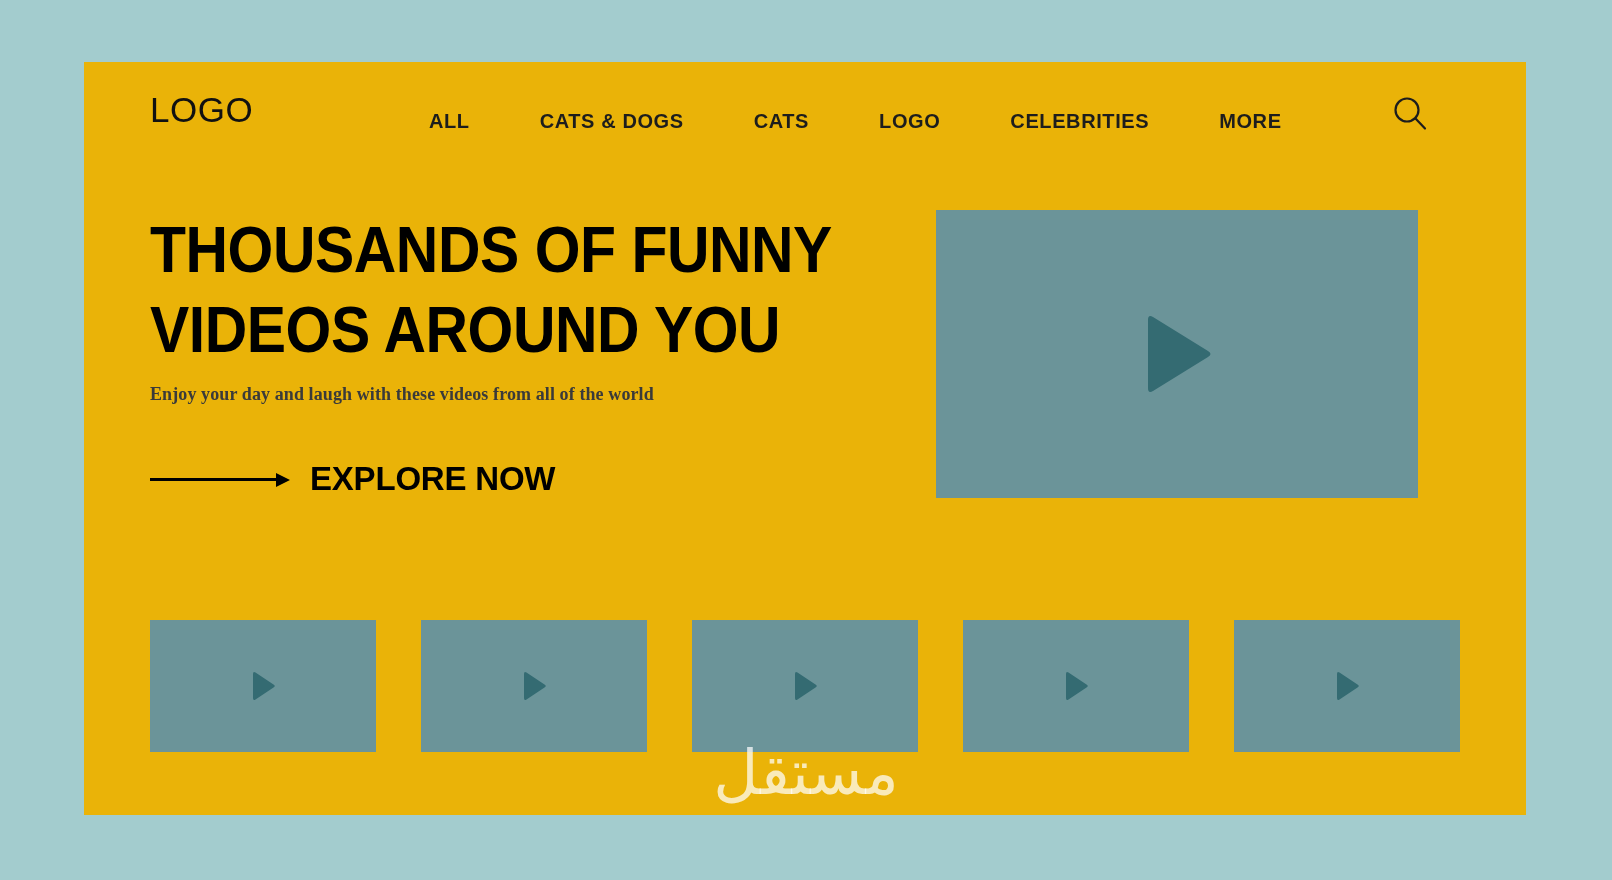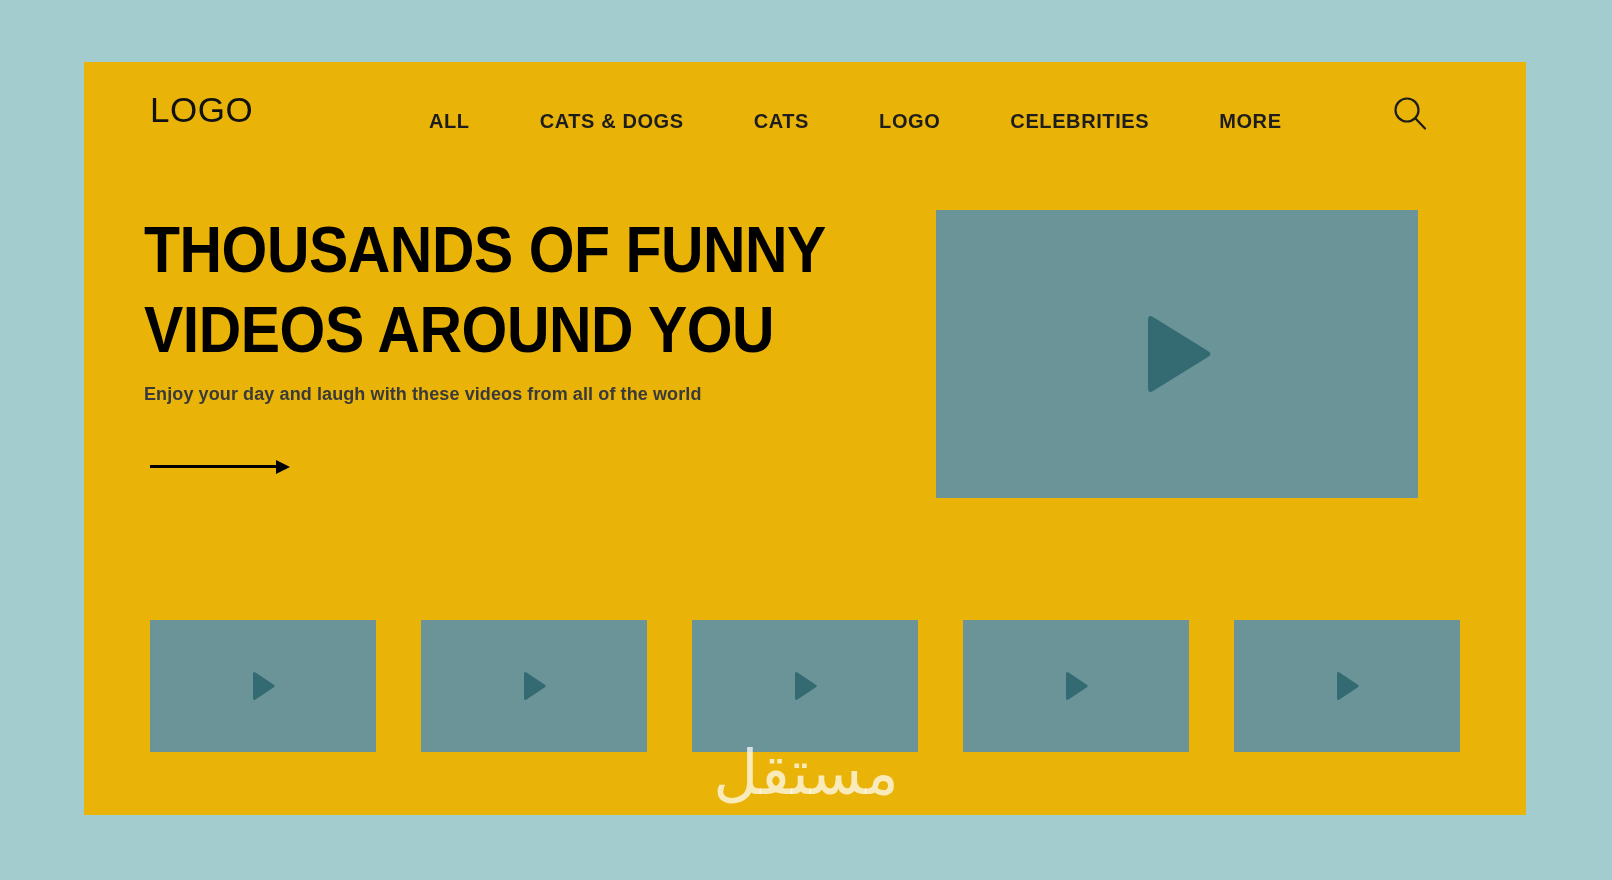--- a/index.html
+++ b/index.html
@@ -71,21 +71,21 @@
     left: 1303px;
     top: 29px;
     width: 46px;
     height: 46px;
     cursor: pointer;
   }
 
   
   .hero-left {
     position: absolute;
-    left: 60px;
+    left: 66px;
     top: 148px;
     width: 760px;
   }
   .headline {
     font-size: 64px;
     line-height: 80px;
     font-weight: bold;
     letter-spacing: -0.5px;
     color: #000000;
     margin: 0;
@@ -94,21 +94,21 @@
     transform-origin: left center;
   }
   .headline .line { display: block; white-space: nowrap; }
 
   .subheadline {
     margin-top: 14px;
     font-size: 18px;
     font-weight: bold;
     color: #3a3a3a;
     letter-spacing: 0.1px;
-    font-family: Liberation Sans, sans-serif;
+    font-family: Liberation Serif, serif;
   }
 
   .cta {
     position: absolute;
     left: 66px;
     top: 398px;
     display: flex;
     align-items: center;
     cursor: pointer;
   }
@@ -241,20 +241,21 @@
       <span class="line">VIDEOS AROUND YOU</span>
     </h1>
     <div class="subheadline">Enjoy your day and laugh with these videos from all of the world</div>
   </div>
 
   <div class="cta">
     <span class="cta-arrow">
       <span class="shaft"></span>
       <span class="head"></span>
     </span>
+    <span class="cta-label">EXPLORE NOW</span>
   </div>
 
   <div class="video-main">
     <svg class="play-tri" width="74" height="82" viewBox="0 0 74 82">
       <path d="M8 7 Q8 1 13 4 L68 38 Q73 41 68 44 L13 78 Q8 81 8 75 Z" fill="#346b72"></path>
     </svg>
   </div>
 
   <div class="thumb-row">
 

